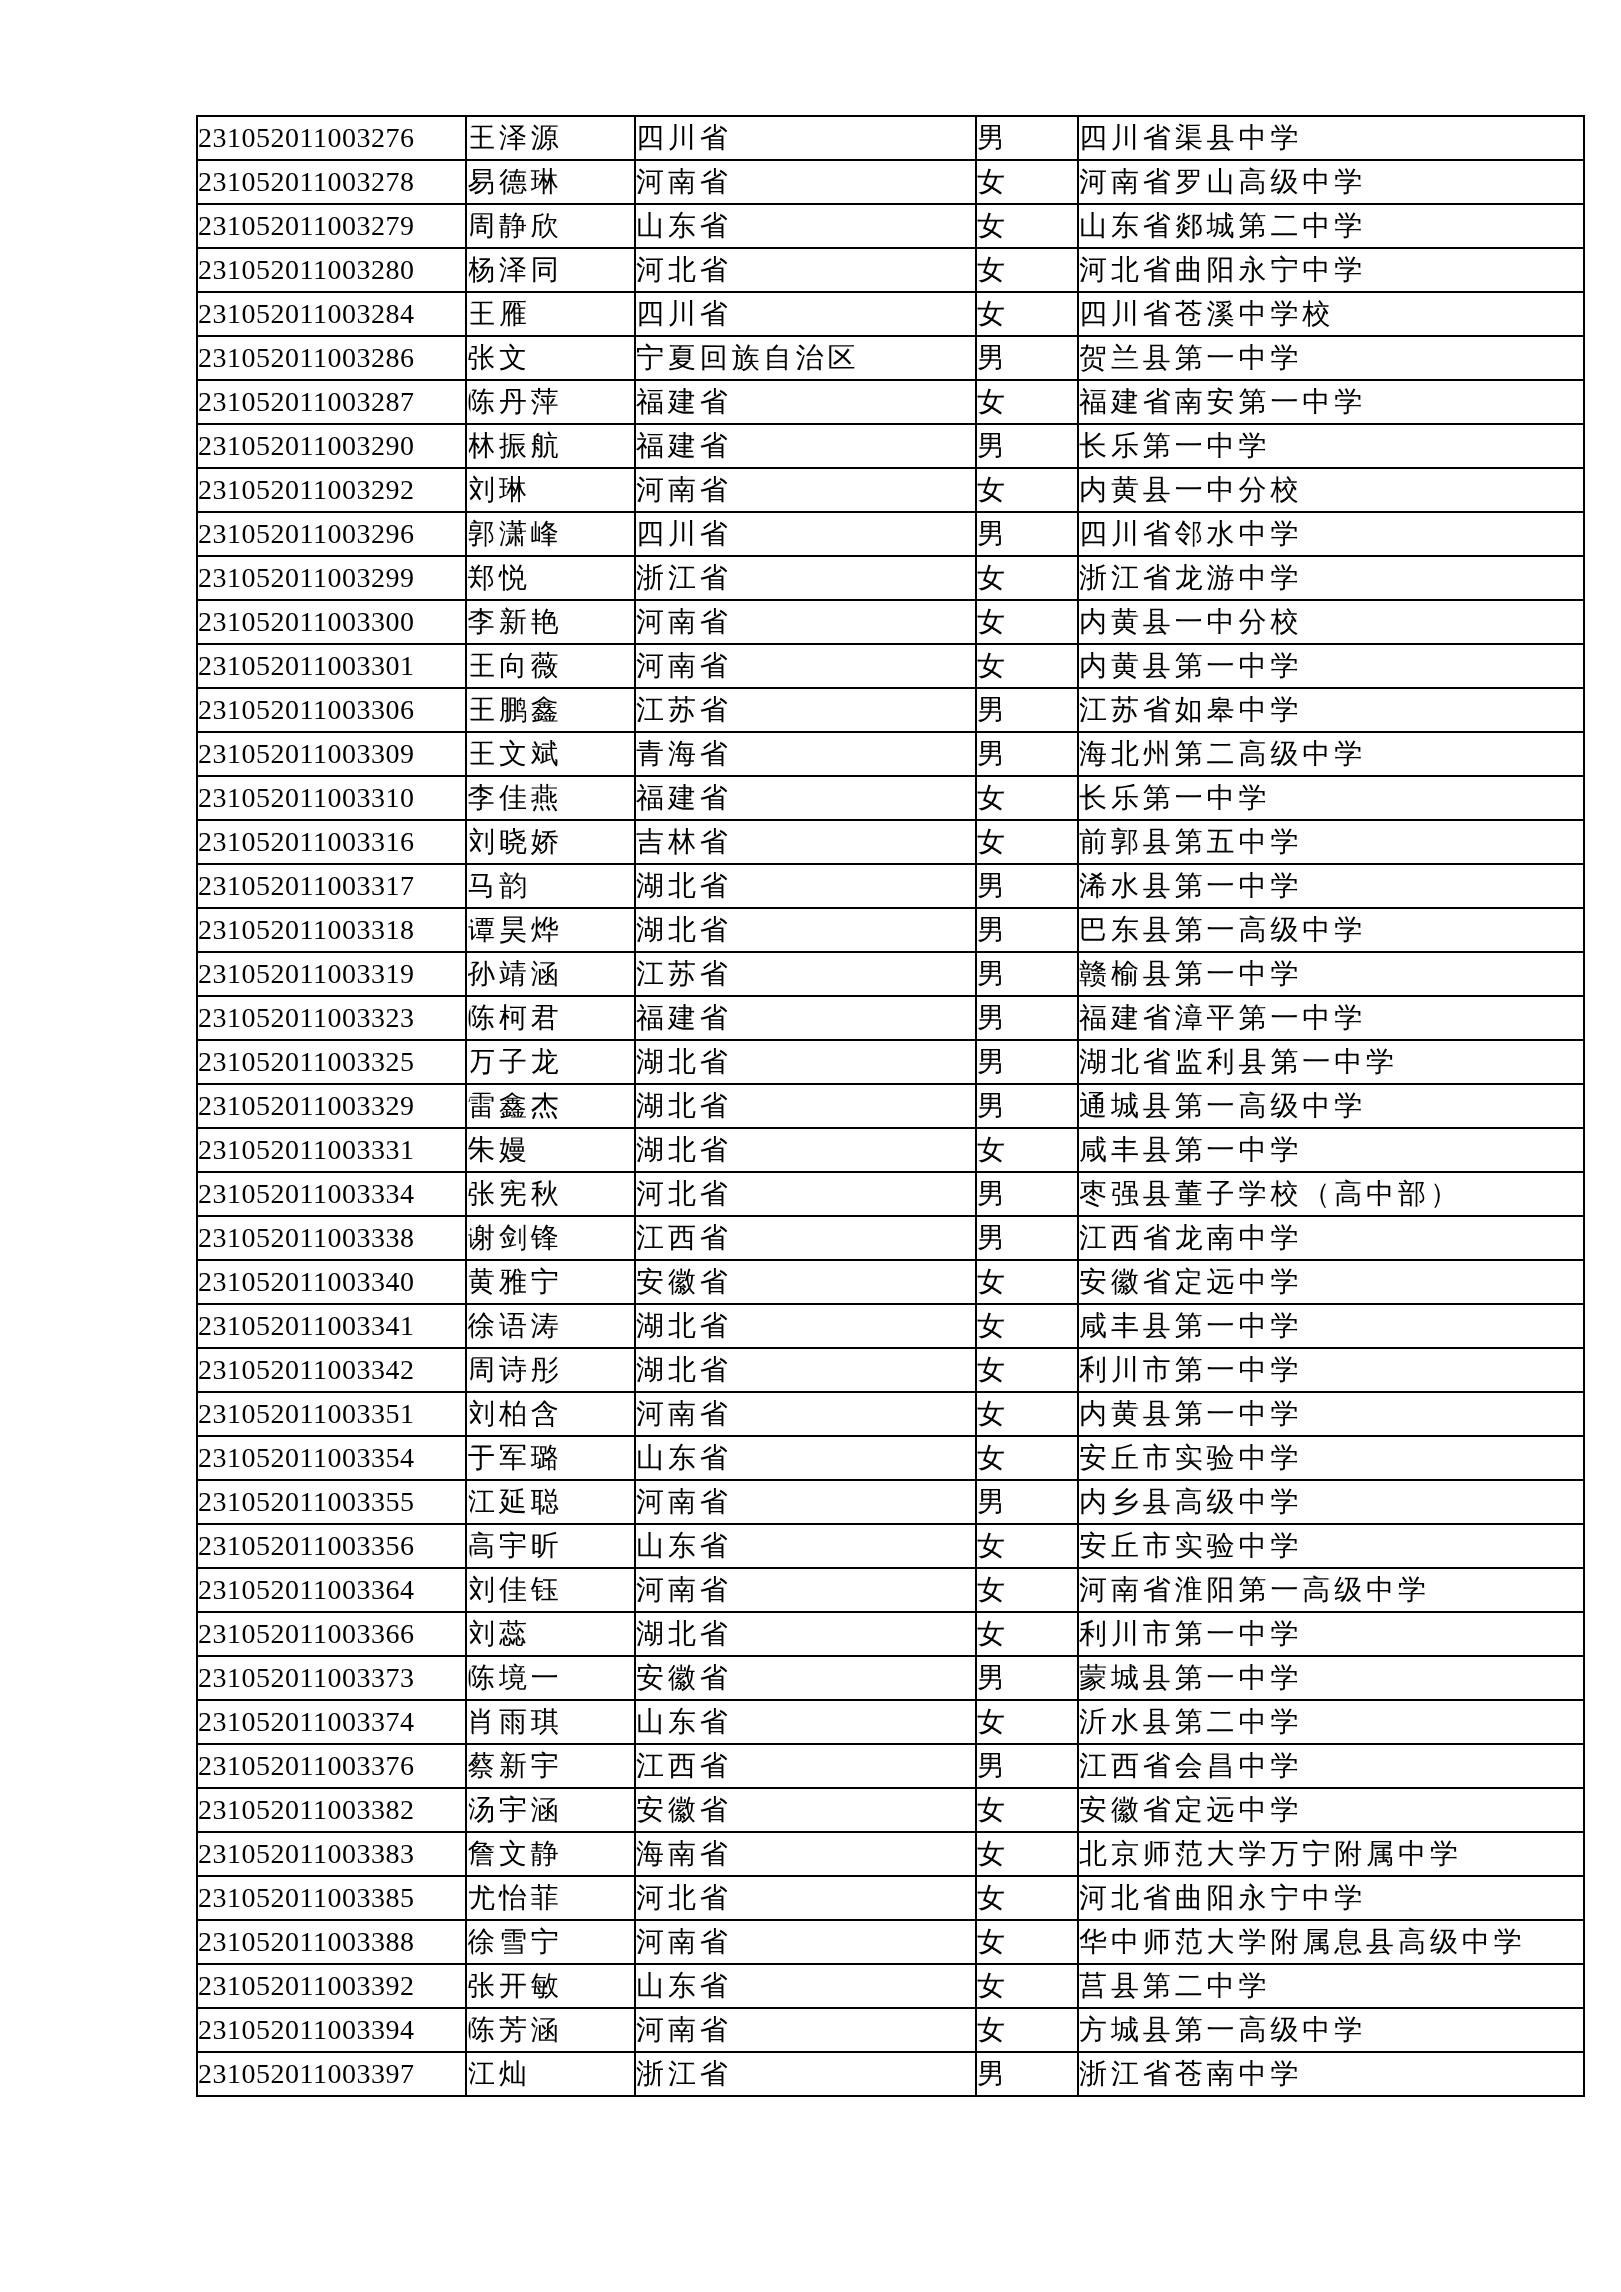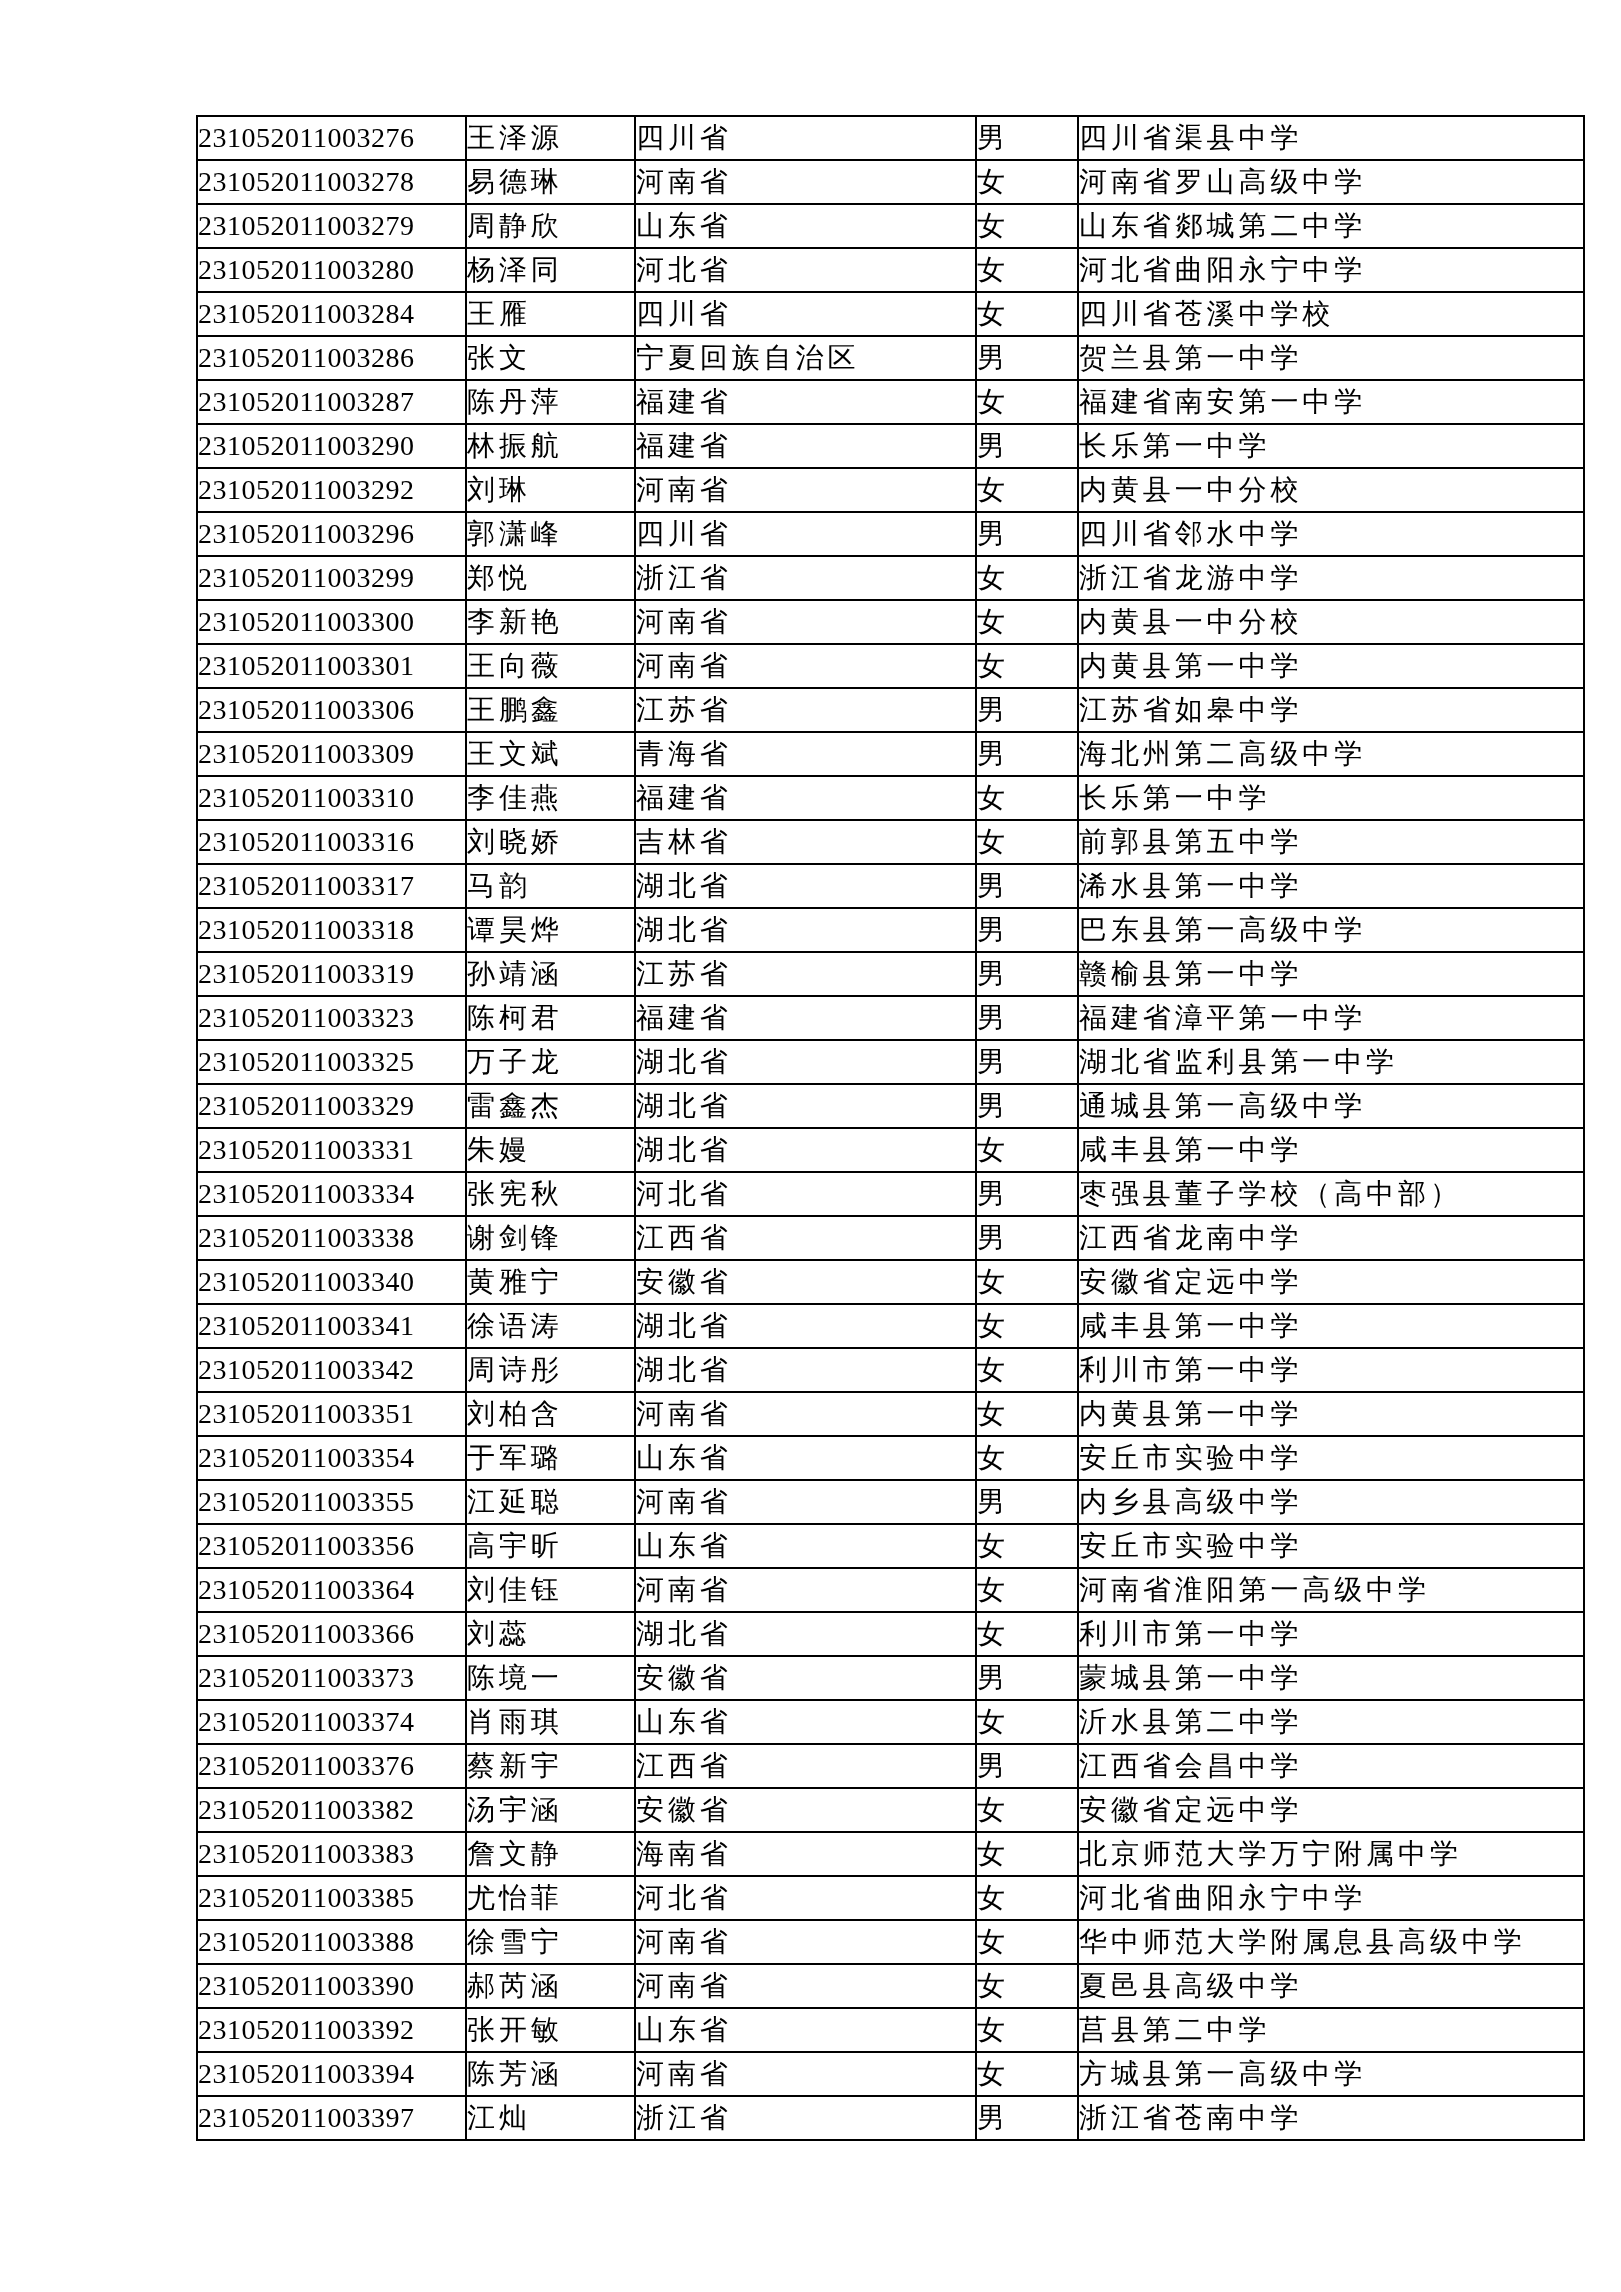--- a/index.html
+++ b/index.html
@@ -44,21 +44,21 @@
   col.w-id     { width: 269px; }
   col.w-name   { width: 169px; }
   col.w-prov   { width: 341px; }
   col.w-gender { width: 102px; }
   col.w-school { width: 506px; }
   td.c-id {
     font-size: 30px;
     letter-spacing: 0.5px;
     padding-left: 8.8px;
   }
-  td.c-name   { letter-spacing: 3.9px; padding-left: 15.7px; }
+  td.c-name   { letter-spacing: 3.9px; padding-left: 15.7px; border-radius: 22px; }
   td.c-prov   { letter-spacing: 3.9px; padding-left: 14.7px; }
   td.c-gender { letter-spacing: 3.9px; padding-left: 19.6px; }
   td.c-school { letter-spacing: 3.9px; padding-left: 13.7px; font-family: Liberation Serif, serif; }
 </style>
 </head>
 <body>
 
 <div class="page">
   <table class="roster">
     <colgroup>
@@ -399,27 +399,20 @@
   </tr>
 
   <tr>
     <td class="c-id">231052011003388</td>
     <td class="c-name">徐雪宁</td>
     <td class="c-prov">河南省</td>
     <td class="c-gender">女</td>
     <td class="c-school">华中师范大学附属息县高级中学</td>
   </tr>
 
-  <tr>
-    <td class="c-id">231052011003390</td>
-    <td class="c-name">郝芮涵</td>
-    <td class="c-prov">河南省</td>
-    <td class="c-gender">女</td>
-    <td class="c-school">夏邑县高级中学</td>
-  </tr>
 
   <tr>
     <td class="c-id">231052011003392</td>
     <td class="c-name">张开敏</td>
     <td class="c-prov">山东省</td>
     <td class="c-gender">女</td>
     <td class="c-school">莒县第二中学</td>
   </tr>
 
   <tr>

